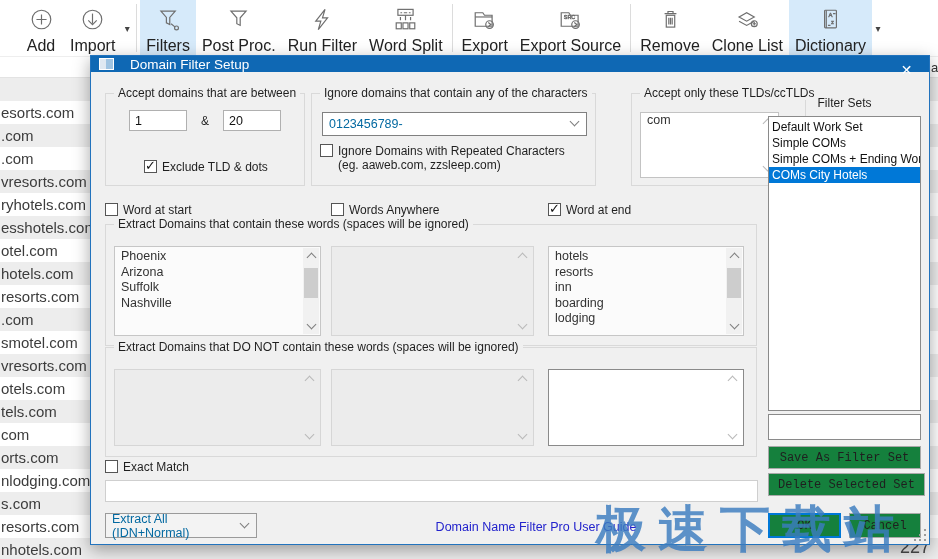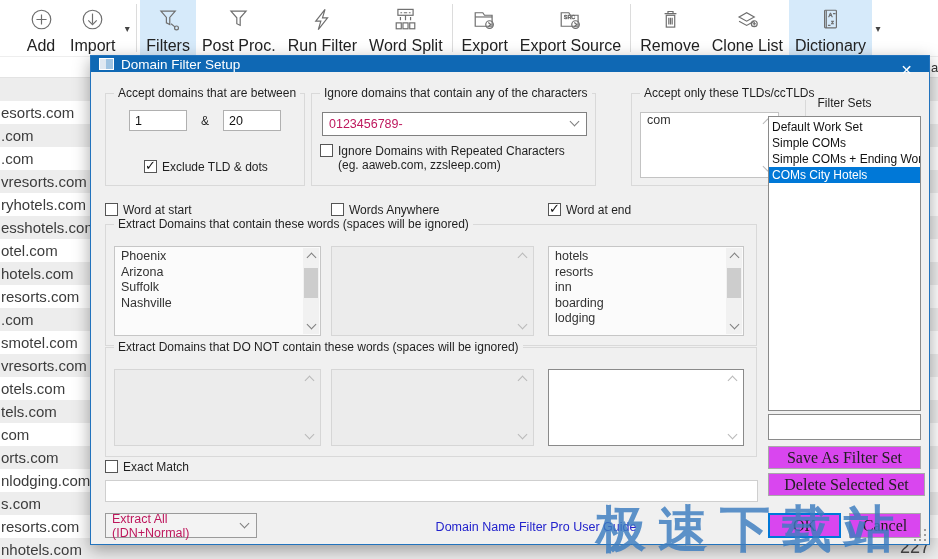--- a/index.html
+++ b/index.html
@@ -25,37 +25,37 @@
   .dl-header{height:21px;background:#fff;border-bottom:1px solid #e3e3e3}
   .dl-subheader{height:23px;background:#ededed}
   .drow{height:23px;line-height:23px;font-size:15px;color:#3c3c3c;white-space:nowrap;overflow:hidden;padding-left:1px}
   .drow:nth-child(even){background:#ededed}
   .drow:nth-child(odd){background:#fff}
   .partial-a{position:absolute;left:931px;top:60px;font-size:13px;color:#333}
   .item-count{position:absolute;right:8px;bottom:1px;font-size:18px;color:#4a4a4a;z-index:3}
 
   
   .dialog{position:absolute;left:90px;top:55px;width:840px;height:490px;background:#f0f0f0;border:1px solid #2273bd;box-shadow:0 5px 16px rgba(0,0,0,.35);z-index:5}
-  .dlg-title{position:absolute;left:0;top:0;right:0;height:16px;background:var(--titlebar);display:flex;align-items:center;padding-left:8px;gap:7px}
+  .dlg-title{position:absolute;left:0;top:0;right:0;height:16px;background:var(--titlebar);display:flex;align-items:center;padding-left:8px;gap:16px}
   .dlg-title-text{color:#fff;font-size:13.5px}
   .dlg-app-icon{width:15px;height:12px;border:1px solid #fff;position:relative;background:linear-gradient(90deg,#dfe9f2 0 6px,#9fc4e2 6px)}
   .dlg-close{position:absolute;right:0;top:0;width:45px;height:28px;display:flex;align-items:center;justify-content:center;color:#fff;font-size:14px}
   .dlg-close::after{content:"✕"}
 
   .grp{position:absolute;border:1px solid #d9d9d9}
   .grp-lbl{position:absolute;top:-8px;left:8px;background:#f0f0f0;padding:0 4px;font-size:12px;color:#1f1f1f;white-space:nowrap}
 
   .txt-input{background:#fff;border:1px solid #b0b0b0;font-size:12.5px;color:#111;font-family:inherit;padding:0 5px}
   .small-caption{font-size:12px;color:#1f1f1f}
 
   .cb{display:inline-flex;align-items:flex-start;gap:5px;font-size:12px;color:#1f1f1f;cursor:default}
   .cb .box{width:13px;height:13px;background:#fff;border:1px solid #555;position:relative;flex:none;margin-top:0px}
   .cb.checked .box::after{content:"✓";position:absolute;left:0px;top:-3px;font-size:13px;font-weight:bold;color:#111}
 
-  .combo{position:relative;background:#fff;border:1px solid #808080;font-size:12.5px;color:#be185d;display:flex;align-items:center;padding:0 22px 0 6px}
+  .combo{position:relative;background:#fff;border:1px solid #808080;font-size:12.5px;color:#0369a1;display:flex;align-items:center;padding:0 22px 0 6px}
   .combo .chv{position:absolute;right:8px;top:50%;margin-top:-6px}
 
   .chv{display:block;width:7px;height:7px;border-right:1.6px solid #7e7e7e;border-bottom:1.6px solid #7e7e7e}
   .chv.up{transform:rotate(-135deg)}
   .chv.dn{transform:rotate(45deg)}
   .chv.lt{border-color:#b9b9b9}
 
   .wordbox{position:absolute;border:1px solid #c6c6c6;background:#fbfbfb;overflow:hidden}
   .wordbox.disabled{background:#ececec;border-color:#d6d6d6}
   .wordbox.white{background:#fff;border-color:#8a8a8a}
@@ -66,21 +66,21 @@
   .sbar .chv.dn{bottom:6px}
   .sthumb{position:absolute;left:1px;width:14px;background:#cdcdcd}
   .corner-chv-top{position:absolute;top:7px;right:7px}
   .corner-chv-bot{position:absolute;bottom:7px;right:7px}
 
   .filter-sets-lbl{position:absolute;left:677px;top:40px;width:153px;text-align:center;font-size:12px;color:#1f1f1f}
   .filter-list{position:absolute;left:677px;top:60px;width:153px;height:295px;background:#fff;border:1px solid #8a8a8a;padding-top:2px}
   .fl-item{font-size:12px;color:#111;line-height:16px;padding-left:3px;white-space:nowrap;overflow:hidden}
   .fl-item.selected{background:var(--selection);color:#fff}
 
-  .btn{position:absolute;background:#d946ef;border:1px solid #a9a9a9;font-size:16px;color:#1f1f1f;display:flex;align-items:center;justify-content:center;font-family:Liberation Serif, serif}
+  .btn{position:absolute;background:#15803d;border:1px solid #a9a9a9;font-size:12px;color:#1f1f1f;display:flex;align-items:center;justify-content:center;font-family:Liberation Mono, monospace}
   .btn.focused{border:1px solid var(--selection);box-shadow:inset 0 0 0 1px var(--selection)}
 
   .link{font-size:12.5px;color:var(--link);cursor:pointer}
 
   .grip{position:absolute;right:3px;bottom:3px;width:12px;height:12px}
   .grip i{position:absolute;width:2px;height:2px;background:#9b9b9b}
   .grip i:nth-child(1){right:0;bottom:0}
   .grip i:nth-child(2){right:5px;bottom:0}
   .grip i:nth-child(3){right:0;bottom:5px}
   .grip i:nth-child(4){right:10px;bottom:0}

